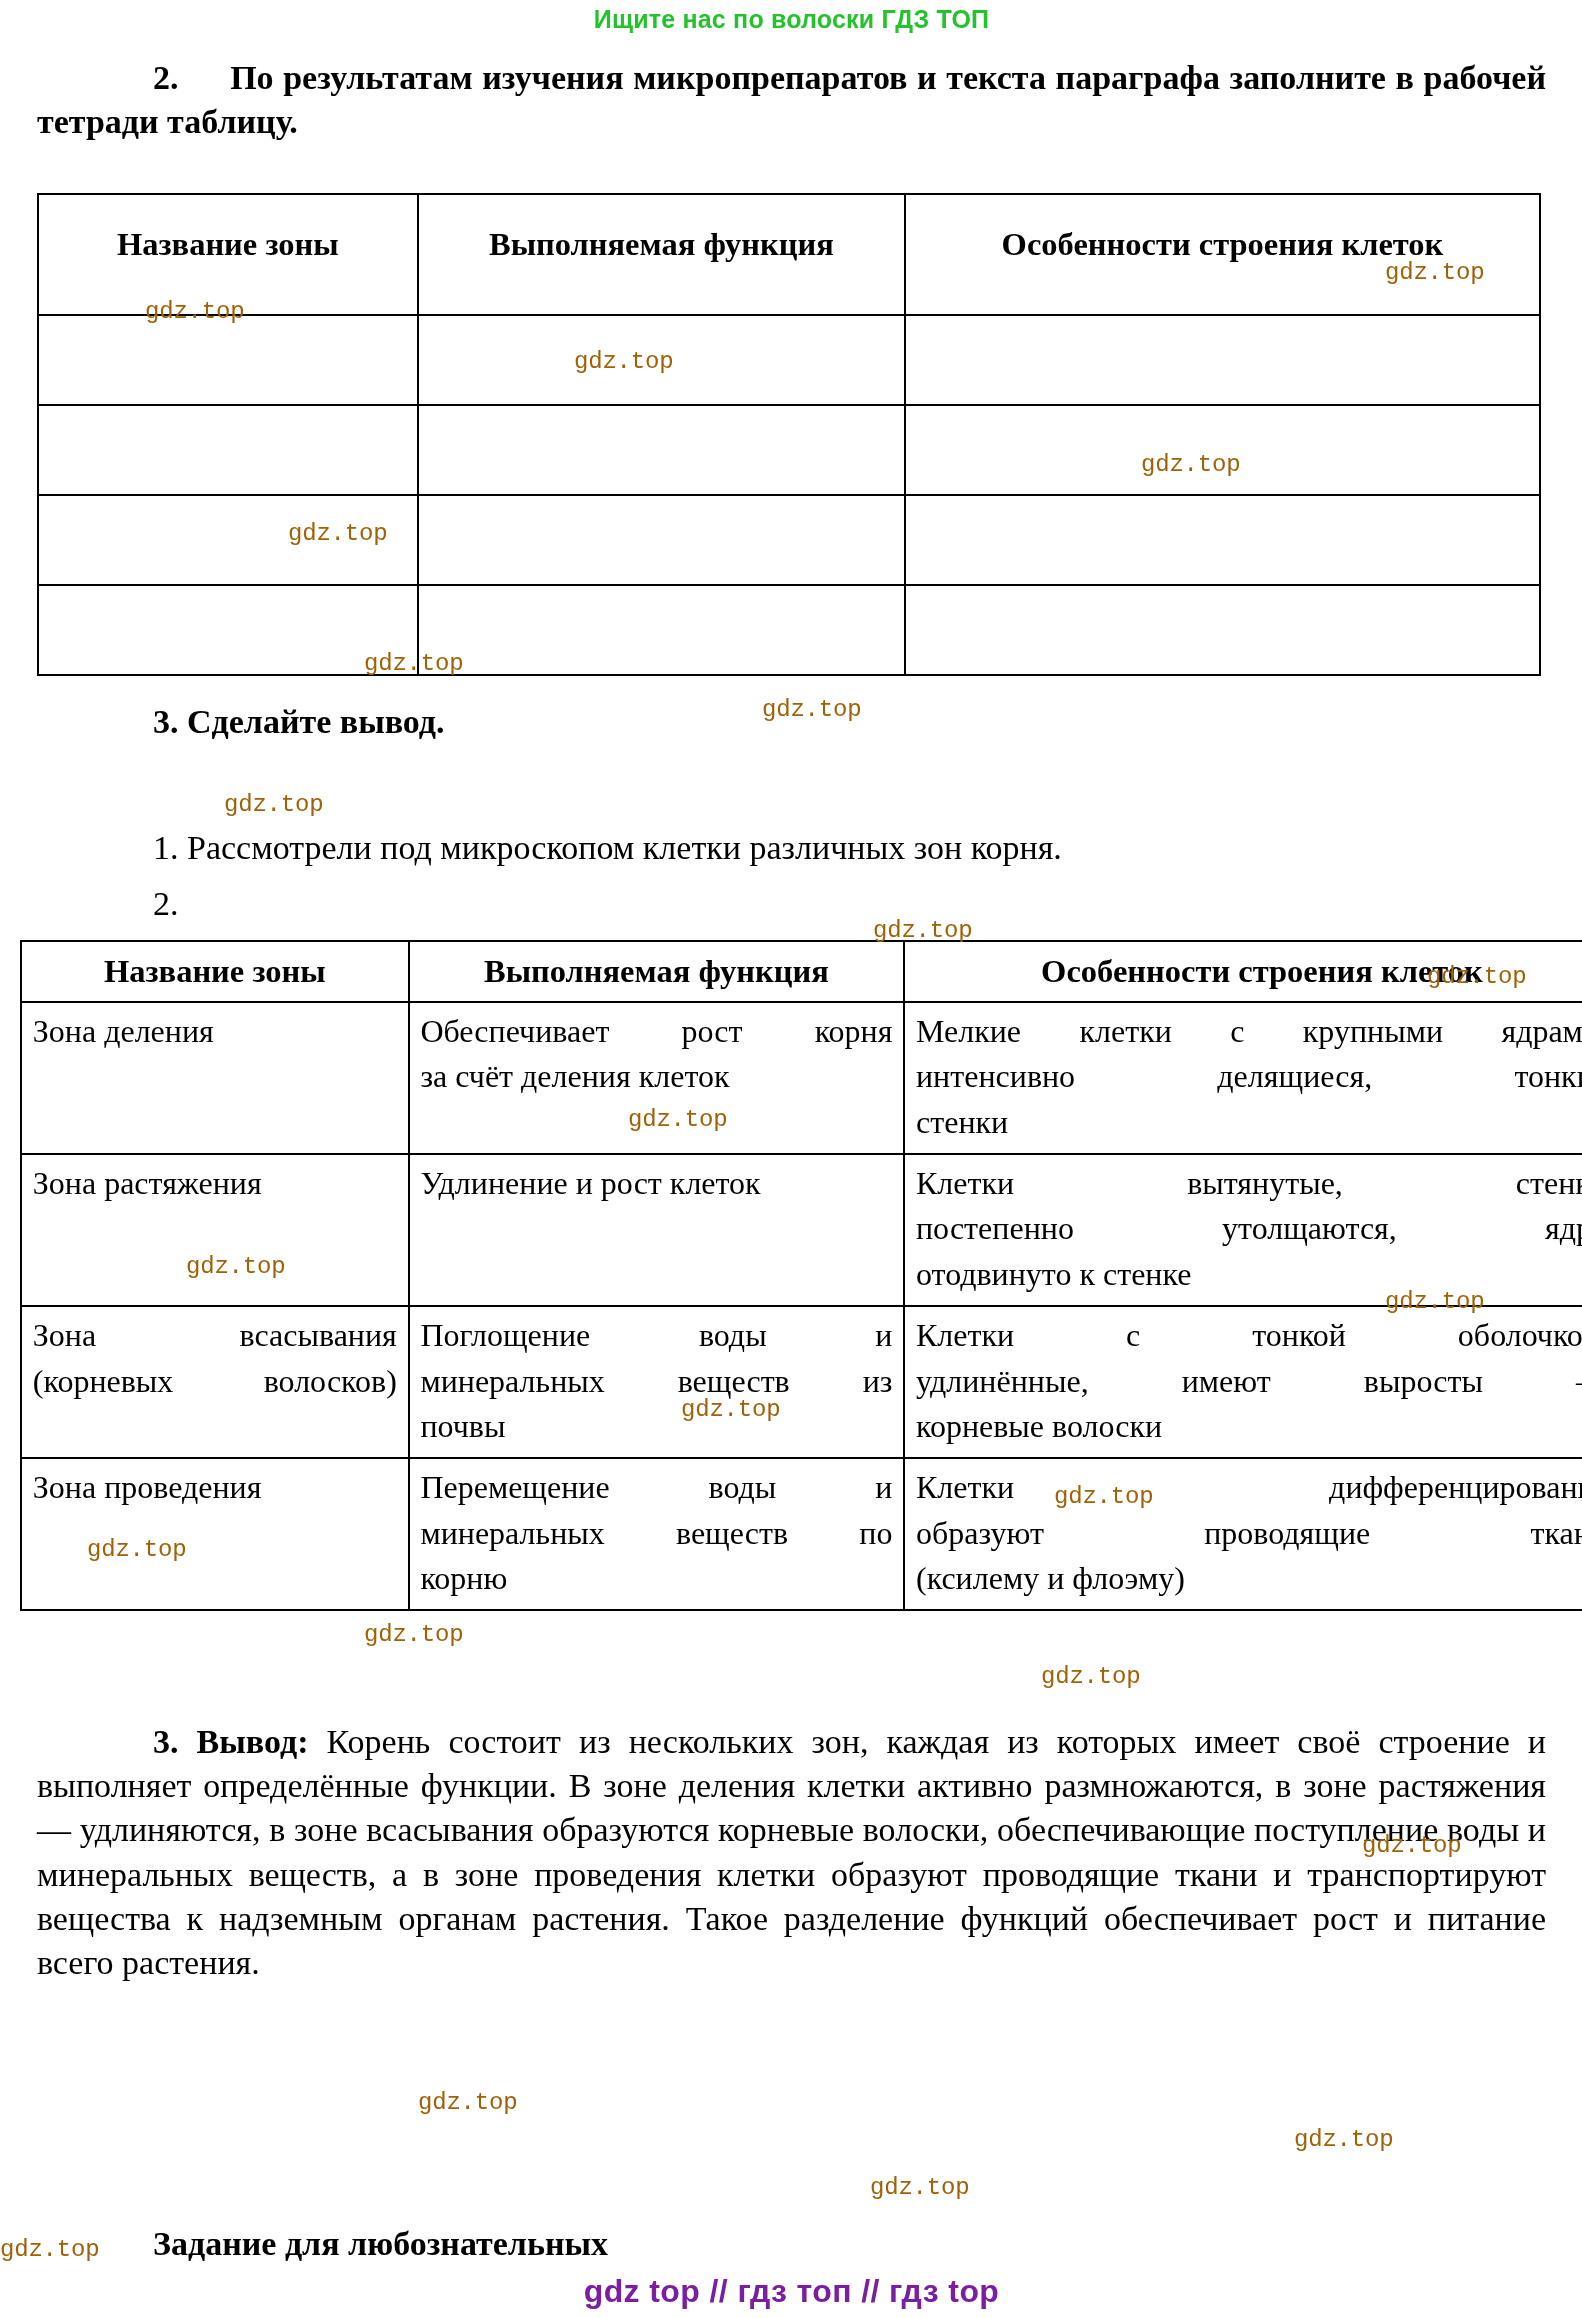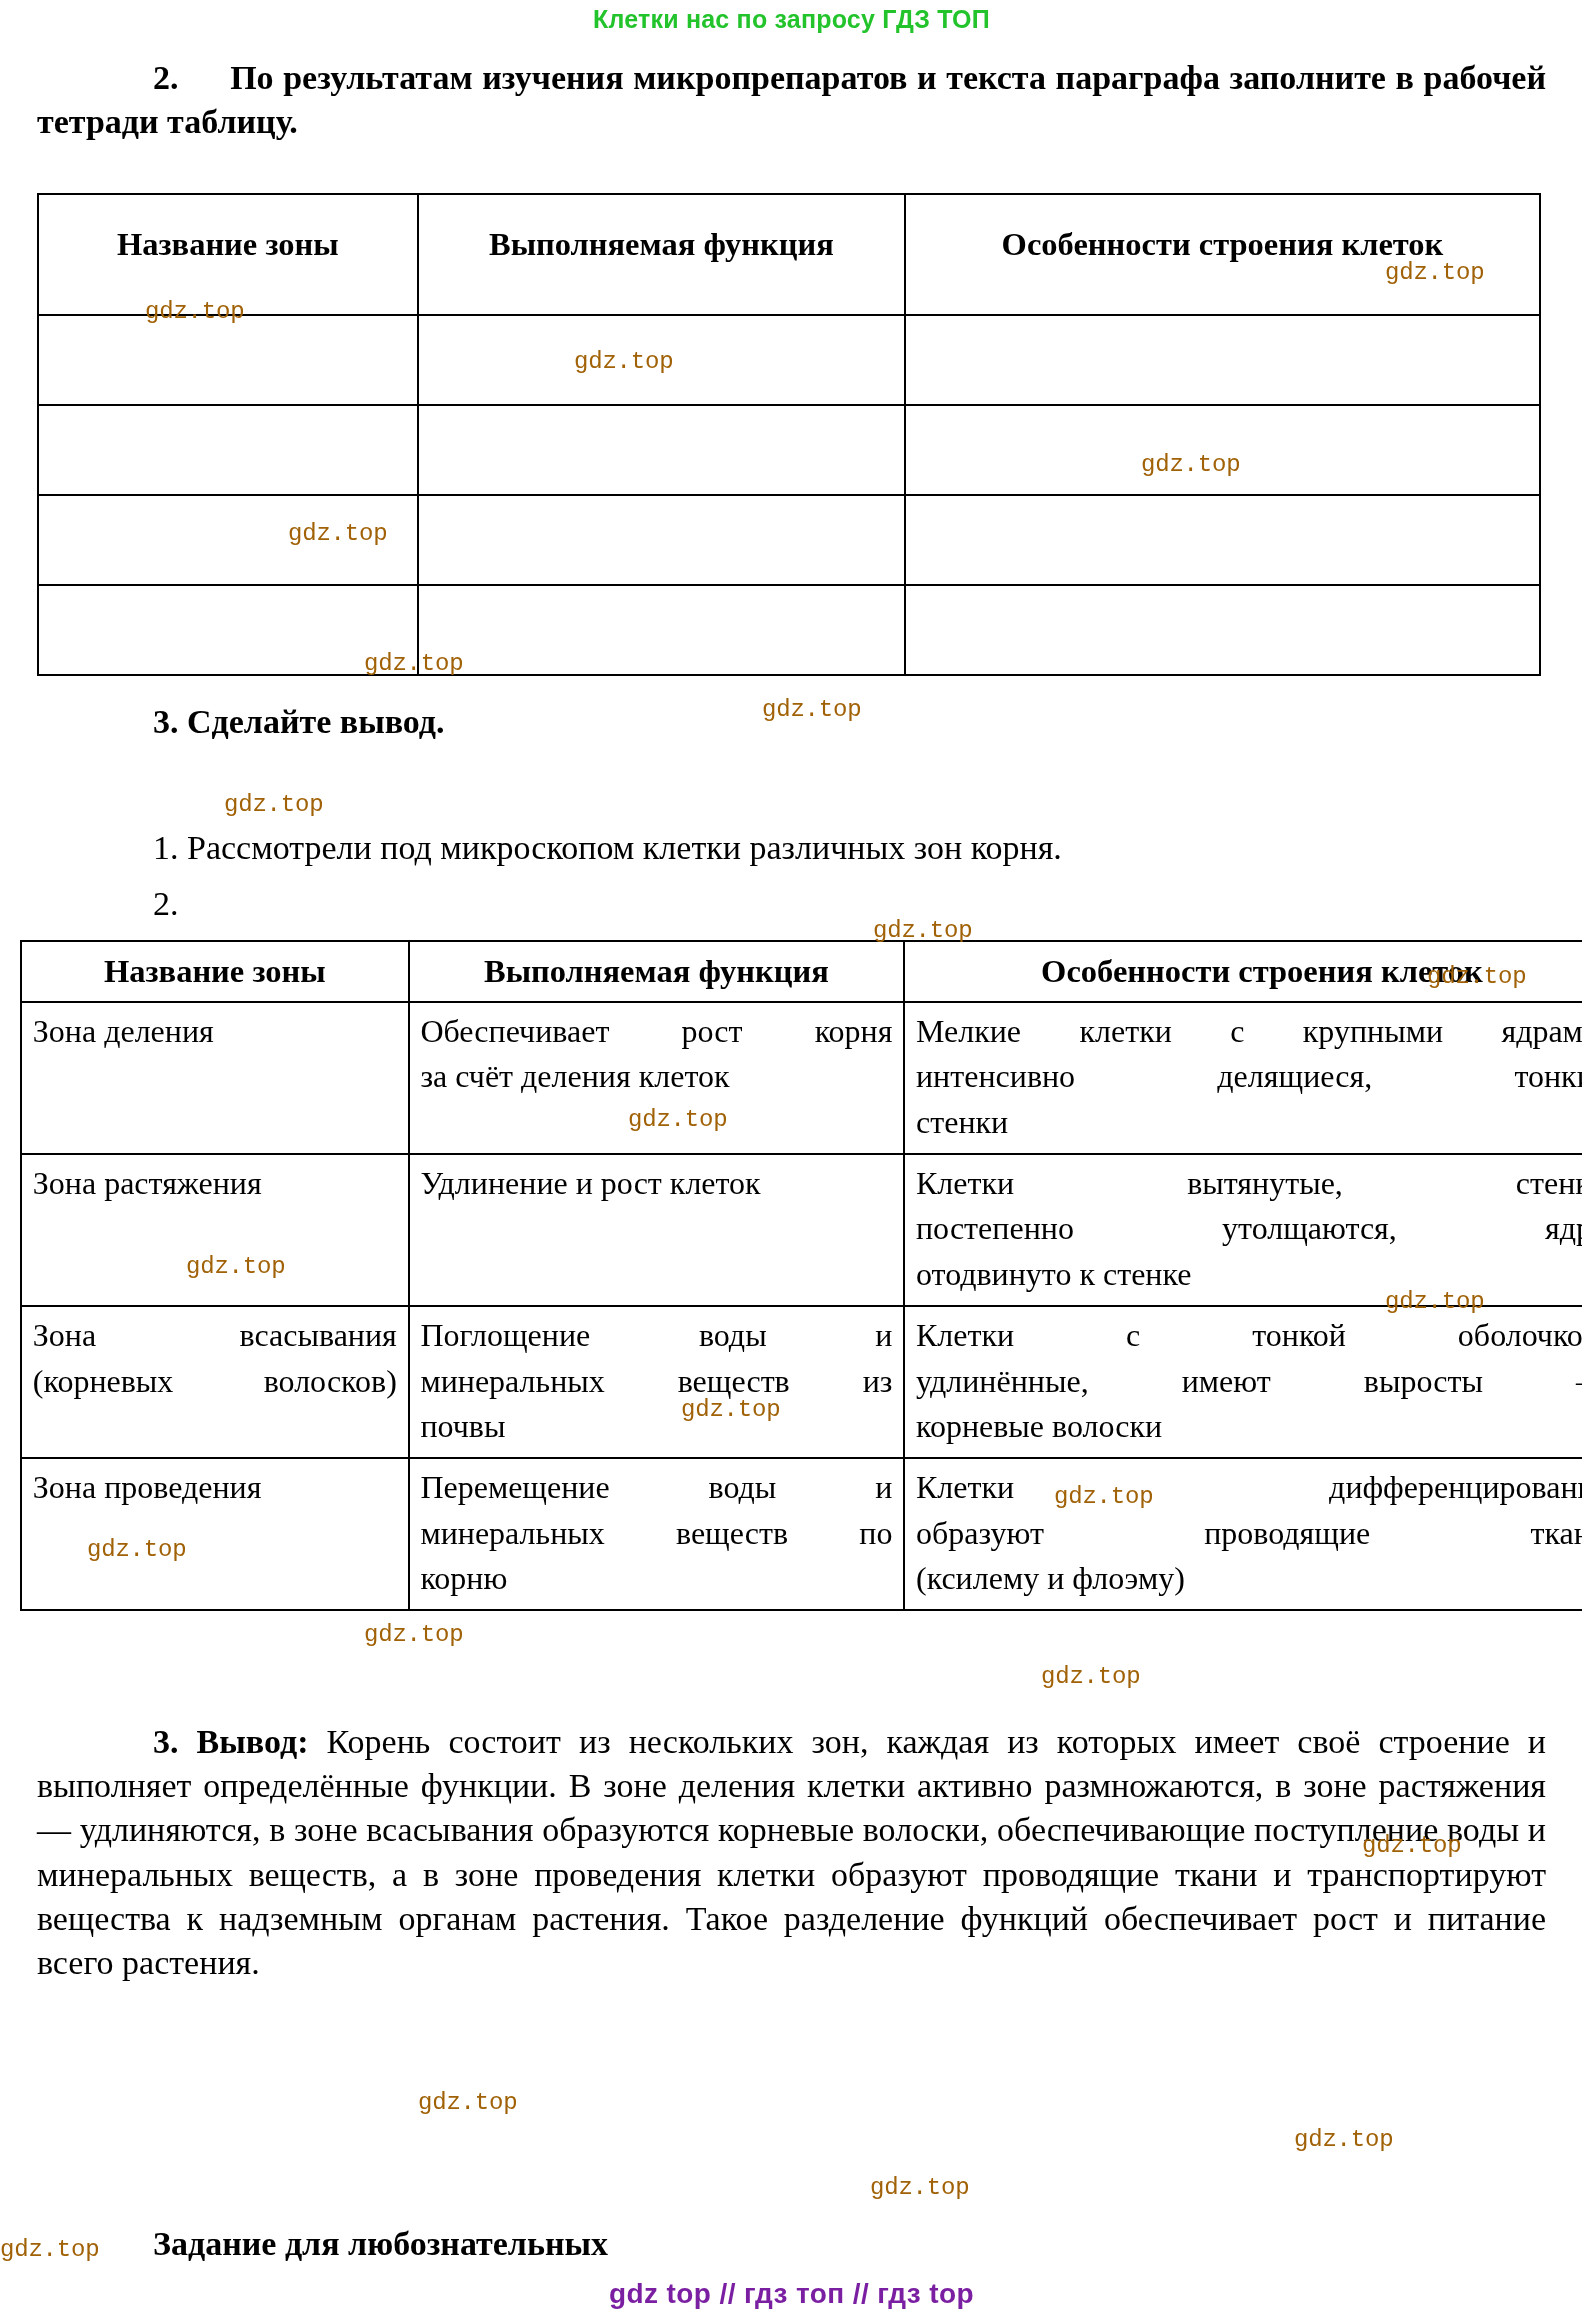--- a/index.html
+++ b/index.html
@@ -48,21 +48,21 @@
   }
 
   
   .site-footer {
     position: absolute;
     bottom: 9.3px;
     left: 0;
     width: 1583px;
     text-align: center;
     font-family: "Liberation Sans", "DejaVu Sans", sans-serif;
-    font-size: 28px;
+    font-size: 32px;
     font-weight: 700;
     color: #7b1fa2;
     letter-spacing: 0.4px;
   }
 
   
   .block {
     position: absolute;
     box-sizing: border-box;
   }
@@ -131,21 +131,21 @@
 
   .cellline { display: block; }
   .just { text-align: justify; text-align-last: justify; }
   .jleft { text-align: left; }
 </style>
 </head>
 <body>
 
 <div class="page">
 
-  <div class="site-header">Клетки нас по запросу ГДЗ ТОП</div>
+  <div class="site-header">Ищите нас по волоски ГДЗ ТОП</div>
 
   <div class="block para bold indent" style="left:37px; top:56px; width:1509px;">
     <span>2.</span>
     <span style="display:inline-block;width:42px;"></span><span>По  результатам  изучения  микропрепаратов  и  текста параграфа заполните в рабочей тетради таблицу.</span>
   </div>
 
   <div class="block" id="empty-table-wrap">
     <table class="doc">
       <thead>
         <tr>

